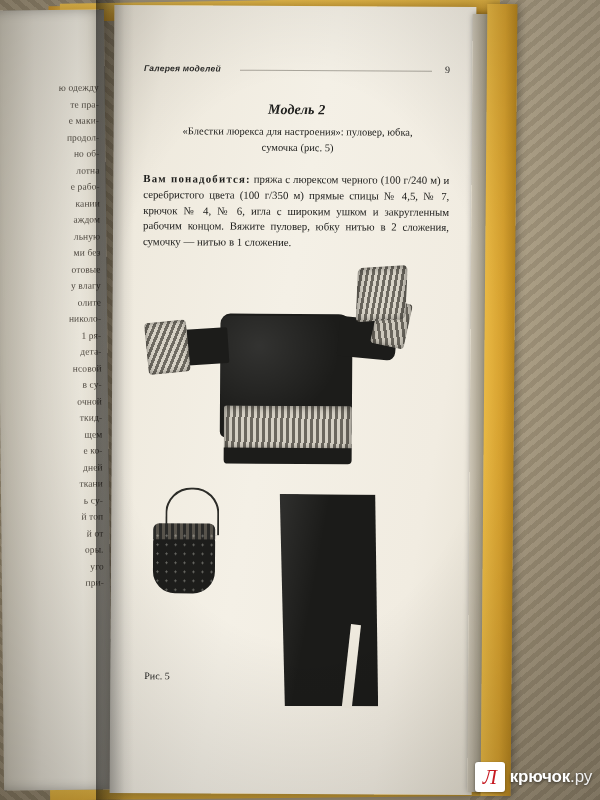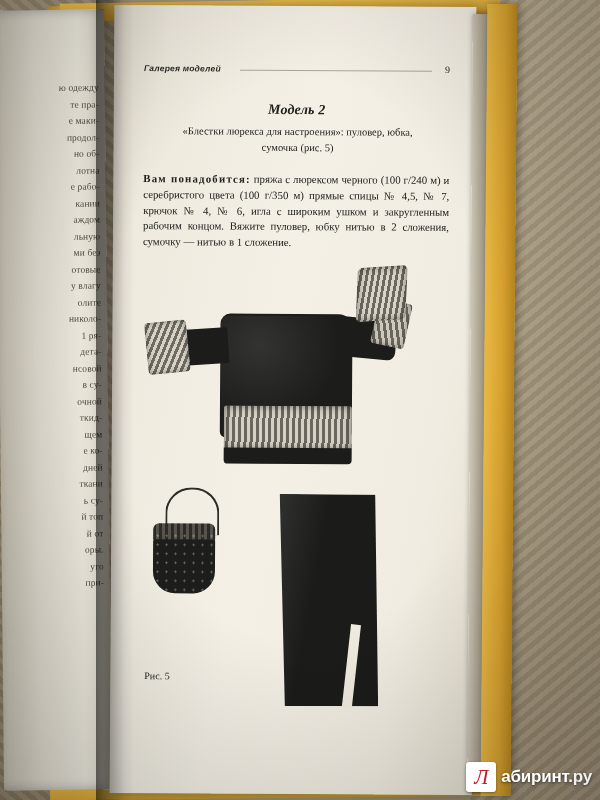--- a/index.html
+++ b/index.html
@@ -372,21 +372,21 @@
   .wm-text {
     font-family: "Liberation Sans", sans-serif;
     font-size: 17px;
     font-weight: bold;
     color: #ffffff;
     text-shadow: 0 1px 3px rgba(0,0,0,0.6);
     letter-spacing: -0.2px;
   }
   .wm-text .ru {
     color: #f0f0f0;
-    font-weight: bold;
+    font-weight: normal;
   }
 
   
   .vignette {
     position: absolute; inset: 0;
     background: radial-gradient(ellipse at 50% 45%, rgba(0,0,0,0) 45%, rgba(0,0,0,0.22) 100%);
     pointer-events: none;
     z-index: 20;
   }
 </style>
@@ -494,17 +494,17 @@
 
   <div class="gutter"></div>
   <div class="fore-edge"></div>
   <div class="cover-right"></div>
 
   <div class="vignette"></div>
 
   <div class="watermark">
     <div class="wm-badge">Л</div>
     <div class="wm-text">
-      <span>абиринт</span><span class="ru">.ру</span>
+      <span>крючок</span><span class="ru">.ру</span>
     </div>
   </div>
 
 </div>
 
 </body></html>

